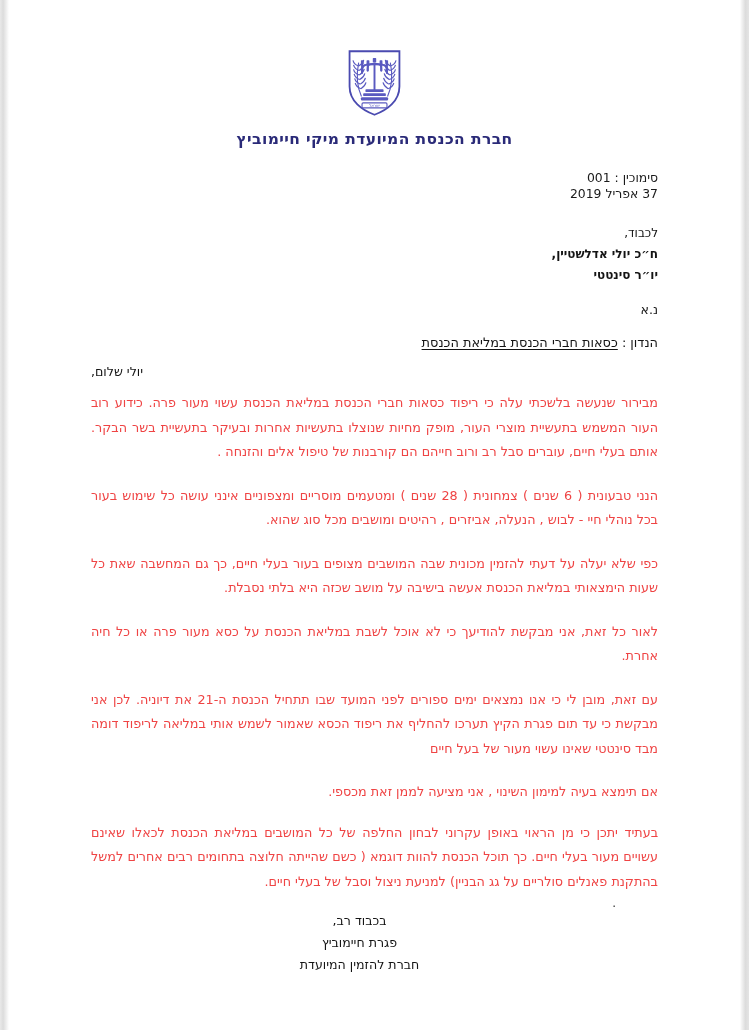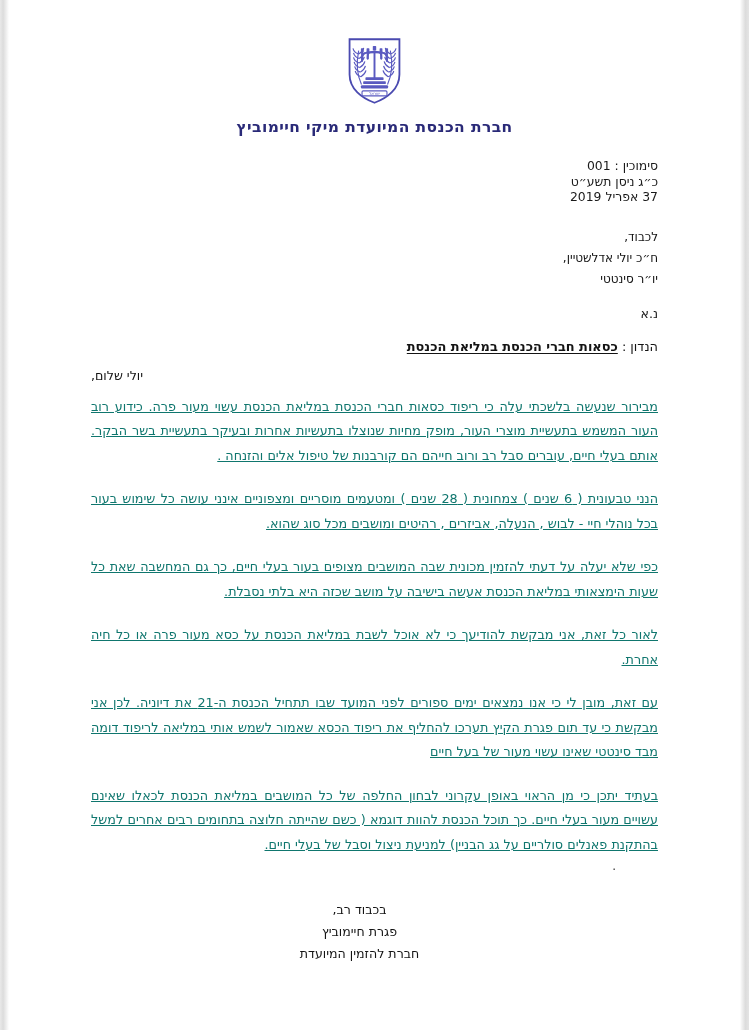--- a/index.html
+++ b/index.html
@@ -38,21 +38,21 @@
     right: 9px;
     top: 0;
     bottom: 0;
     background: #ffffff;
   }
 
   .sheet {
     position: absolute;
     left: 82px;
     right: 82px;
-    top: 4px;
+    top: 16px;
   }
 
   
   .emblem-wrap {
     display: flex;
     justify-content: center;
     padding-top: 33px;
   }
   .emblem {
     width: 57px;
@@ -83,76 +83,73 @@
   .meta-block div { white-space: nowrap; }
 
   
   .addressee {
     margin-top: 22px;
     text-align: right;
     font-size: 12px;
     color: #141414;
     line-height: 21px;
   }
-  .addressee .strong { font-weight: normal; }
+  .addressee .strong { font-weight: bold; }
 
   .salutation-short {
     margin-top: 16px;
     text-align: right;
     font-size: 12.6px;
     color: #141414;
   }
 
   
   .subject {
     margin-top: 18px;
     text-align: right;
     font-size: 12.9px;
     color: #141414;
   }
   .subject .subject-value {
     text-decoration: underline;
     text-underline-offset: 2px;
-    font-weight: bold;
   }
 
   .greeting {
     margin-top: 14px;
     text-align: left;
     font-size: 12.6px;
     color: #141414;
   }
 
   
   .body-block { margin-top: 12px; }
   .para {
     text-align: justify;
     text-align-last: right;
     font-size: 12.75px;
-    color: #0f766e;
+    color: #ef4444;
     line-height: 24.5px;
     margin: 0 0 19px 0;
     direction: rtl;
-    text-decoration: underline;
   }
   .para.tight { margin-bottom: 16px; }
   .para.last { margin-bottom: 4px; }
 
   .stray-dot {
     text-align: right;
     padding-right: 42px;
     font-size: 12px;
     color: #333;
     line-height: 10px;
     height: 12px;
   }
 
   
   .signature {
-    margin-top: 26px;
     text-align: center;
     font-size: 12.6px;
     color: #141414;
     line-height: 22px;
     padding-right: 30px;
   }
 </style>
 </head>
 <body>
 
@@ -221,21 +218,20 @@
         </g>
         <rect x="28" y="95" width="44" height="9" rx="2" fill="#ffffff" stroke="#5a5ac0" stroke-width="2"></rect>
         <text x="50" y="102" font-size="7" fill="#5a5ac0" text-anchor="middle" font-family="DejaVu Sans, sans-serif">ישראל</text>
       </svg>
     </div>
 
     <div class="letterhead-title">חברת הכנסת המיועדת מיקי חיימוביץ</div>
 
     <div class="meta-block">
       <div>סימוכין : 001</div>
-      <div>כ״ג ניסן תשע״ט</div>
       <div>37 אפריל 2019</div>
     </div>
 
     <div class="addressee">
       <div>לכבוד,</div>
       <div class="strong">ח״כ יולי אדלשטיין,</div>
       <div class="strong">יו״ר סינטטי</div>
     </div>
 
     <div class="salutation-short">נ.א</div>
@@ -246,20 +242,21 @@
     </div>
 
     <div class="greeting">יולי שלום,</div>
 
     <div class="body-block">
       <p class="para">מבירור שנעשה בלשכתי עלה כי ריפוד כסאות חברי הכנסת במליאת הכנסת עשוי מעור פרה. כידוע רוב העור המשמש בתעשיית מוצרי העור, מופק מחיות שנוצלו בתעשיות אחרות ובעיקר בתעשיית בשר הבקר. אותם בעלי חיים, עוברים סבל רב ורוב חייהם הם קורבנות של טיפול אלים והזנחה .</p>
       <p class="para">הנני טבעונית ( 6 שנים ) צמחונית ( 28 שנים ) ומטעמים מוסריים ומצפוניים אינני עושה כל שימוש בעור בכל נוהלי חיי - לבוש , הנעלה, אביזרים , רהיטים ומושבים מכל סוג שהוא.</p>
       <p class="para">כפי שלא יעלה על דעתי להזמין מכונית שבה המושבים מצופים בעור בעלי חיים, כך גם המחשבה שאת כל שעות הימצאותי במליאת הכנסת אעשה בישיבה על מושב שכזה היא בלתי נסבלת.</p>
       <p class="para">לאור כל זאת, אני מבקשת להודיעך כי לא אוכל לשבת במליאת הכנסת על כסא מעור פרה או כל חיה אחרת.</p>
       <p class="para">עם זאת, מובן לי כי אנו נמצאים ימים ספורים לפני המועד שבו תתחיל הכנסת ה-21 את דיוניה. לכן אני מבקשת כי עד תום פגרת הקיץ תערכו להחליף את ריפוד הכסא שאמור לשמש אותי במליאה לריפוד דומה מבד סינטטי שאינו עשוי מעור של בעל חיים</p>
+      <p class="para tight">אם תימצא בעיה למימון השינוי , אני מציעה לממן זאת מכספי.</p>
       <p class="para last">בעתיד יתכן כי מן הראוי באופן עקרוני לבחון החלפה של כל המושבים במליאת הכנסת לכאלו שאינם עשויים מעור בעלי חיים. כך תוכל הכנסת להוות דוגמא ( כשם שהייתה חלוצה בתחומים רבים אחרים למשל בהתקנת פאנלים סולריים על גג הבניין) למניעת ניצול וסבל של בעלי חיים.</p>
       <div class="stray-dot">.</div>
     </div>
 
     <div class="signature">
       <div>בכבוד רב,</div>
       <div>פגרת חיימוביץ</div>
       <div>חברת להזמין המיועדת</div>
     </div>
 

